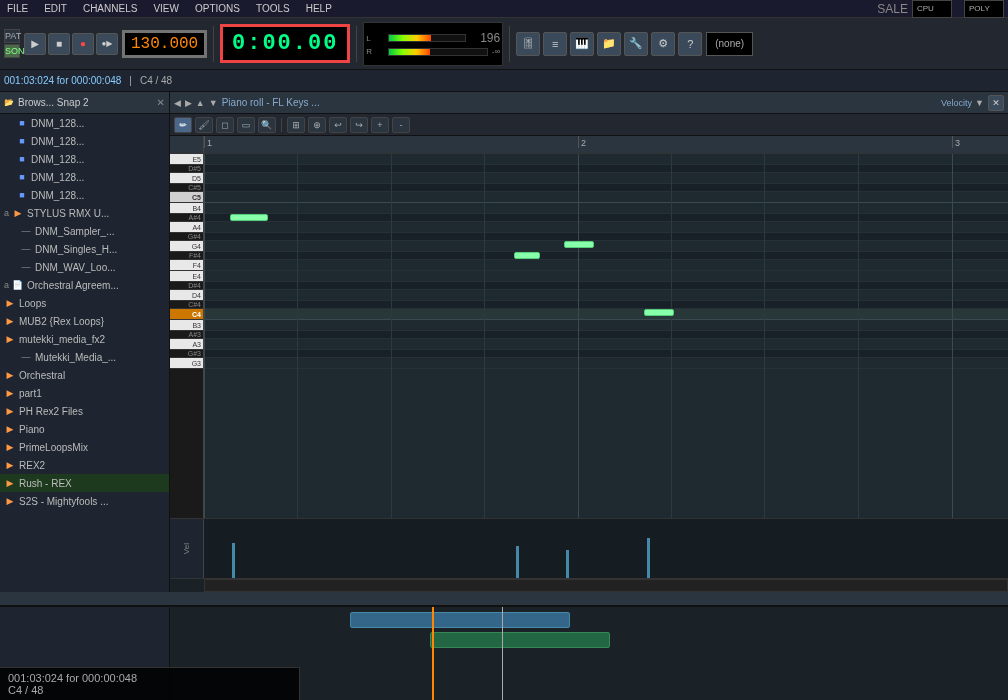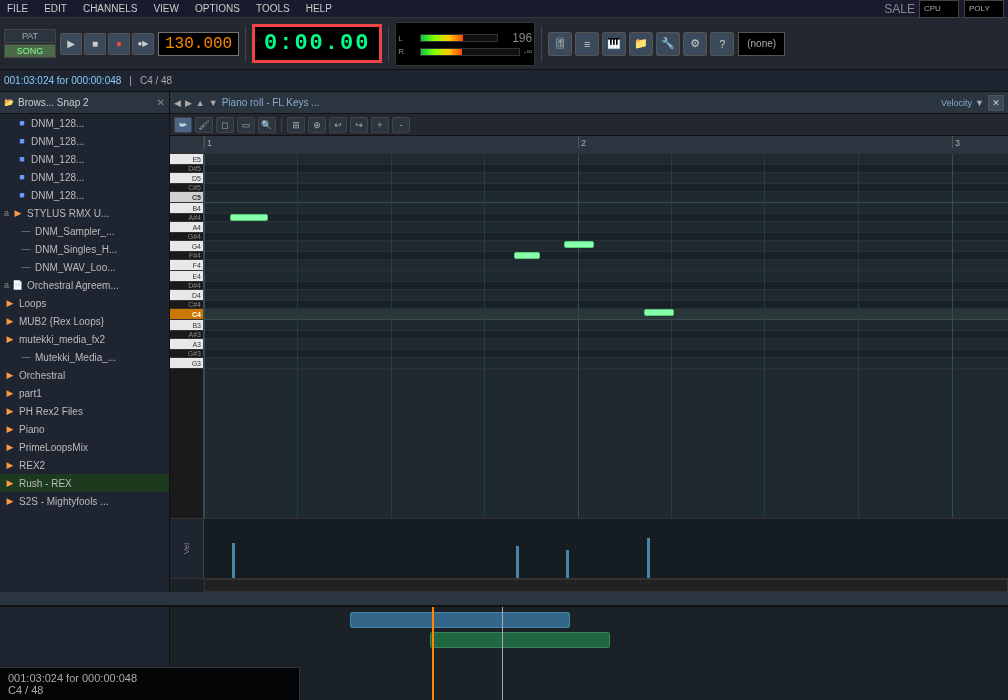--- a/index.html
+++ b/index.html
@@ -64,42 +64,42 @@
       justify-content: center;
       font-size: 10px;
       border-radius: 2px;
     }
     .bpm-display {
       background: #000;
       color: #ff8800;
       font-size: 16px;
       font-family: 'Courier New', monospace;
       padding: 2px 6px;
-      border: 1px solid #737373;
+      border: 3px solid #737373;
       min-width: 70px;
       text-align: center;
     }
     .transport-section {
       display: flex;
       gap: 2px;
       align-items: center;
     }
     .pat-song-toggle {
       display: flex;
       flex-direction: column;
       gap: 1px;
     }
     .pat-song-btn {
       background: #2a3540;
       border: 1px solid #444;
       color: #aaa;
       font-size: 9px;
       padding: 1px 0;
       cursor: pointer;
-      width: 52px;
+      width: 16px;
       text-align: center;
     }
     .pat-song-btn.active { background: #4a6a4a; color: #8f8; }
 
     .level-meter {
       background: #000;
       width: 140px;
       height: 44px;
       border: 1px solid #333;
       display: flex;
@@ -488,21 +488,21 @@
 <div class="menu-bar">
   <span class="menu-item">FILE</span>
   <span class="menu-item">EDIT</span>
   <span class="menu-item">CHANNELS</span>
   <span class="menu-item">VIEW</span>
   <span class="menu-item">OPTIONS</span>
   <span class="menu-item">TOOLS</span>
   <span class="menu-item">HELP</span>
   <div style="margin-left:auto; display:flex; align-items:center; gap:4px;">
     <span style="font-size:12px; color:#888;">SALE</span>
-    <div style="display:flex; gap:5px;">
+    <div style="display:flex; gap:12px;">
       <div class="mini-display" style="font-size:8px; color:#aaa;">CPU</div>
       <div class="mini-display" style="font-size:8px; color:#aaa;">POLY</div>
     </div>
   </div>
 </div>
 
 <div class="transport-bar">
 
   <div class="pat-song-toggle">
     <div class="pat-song-btn">PAT</div>

